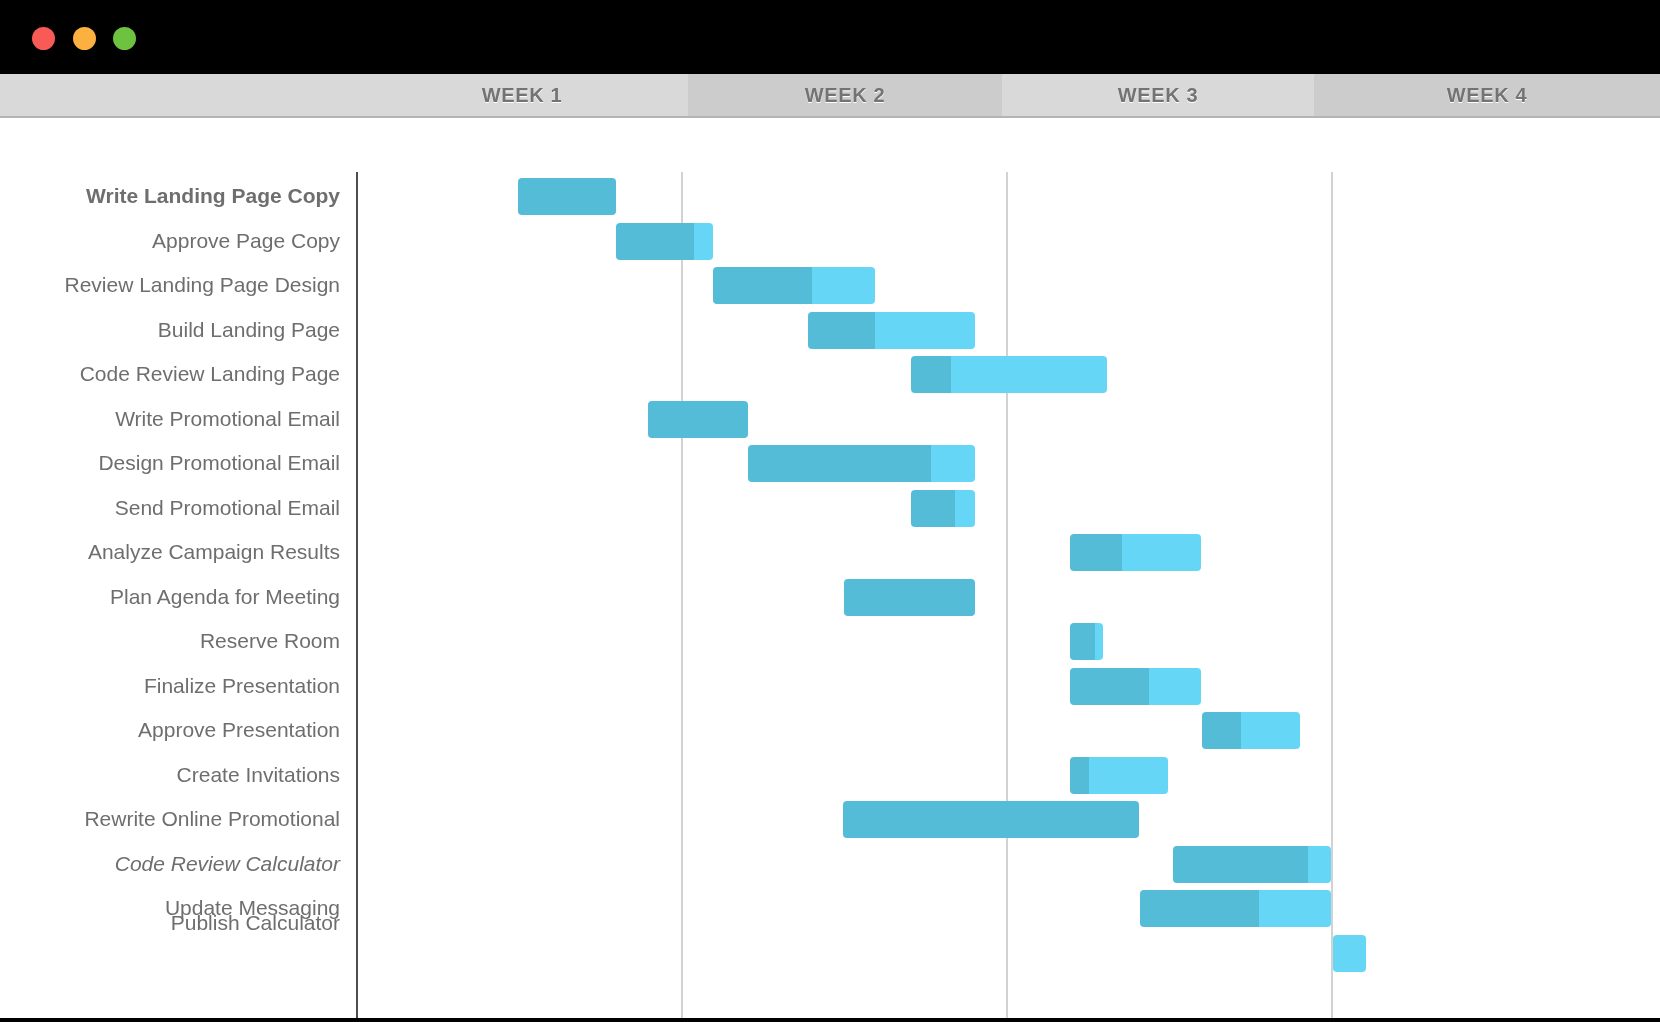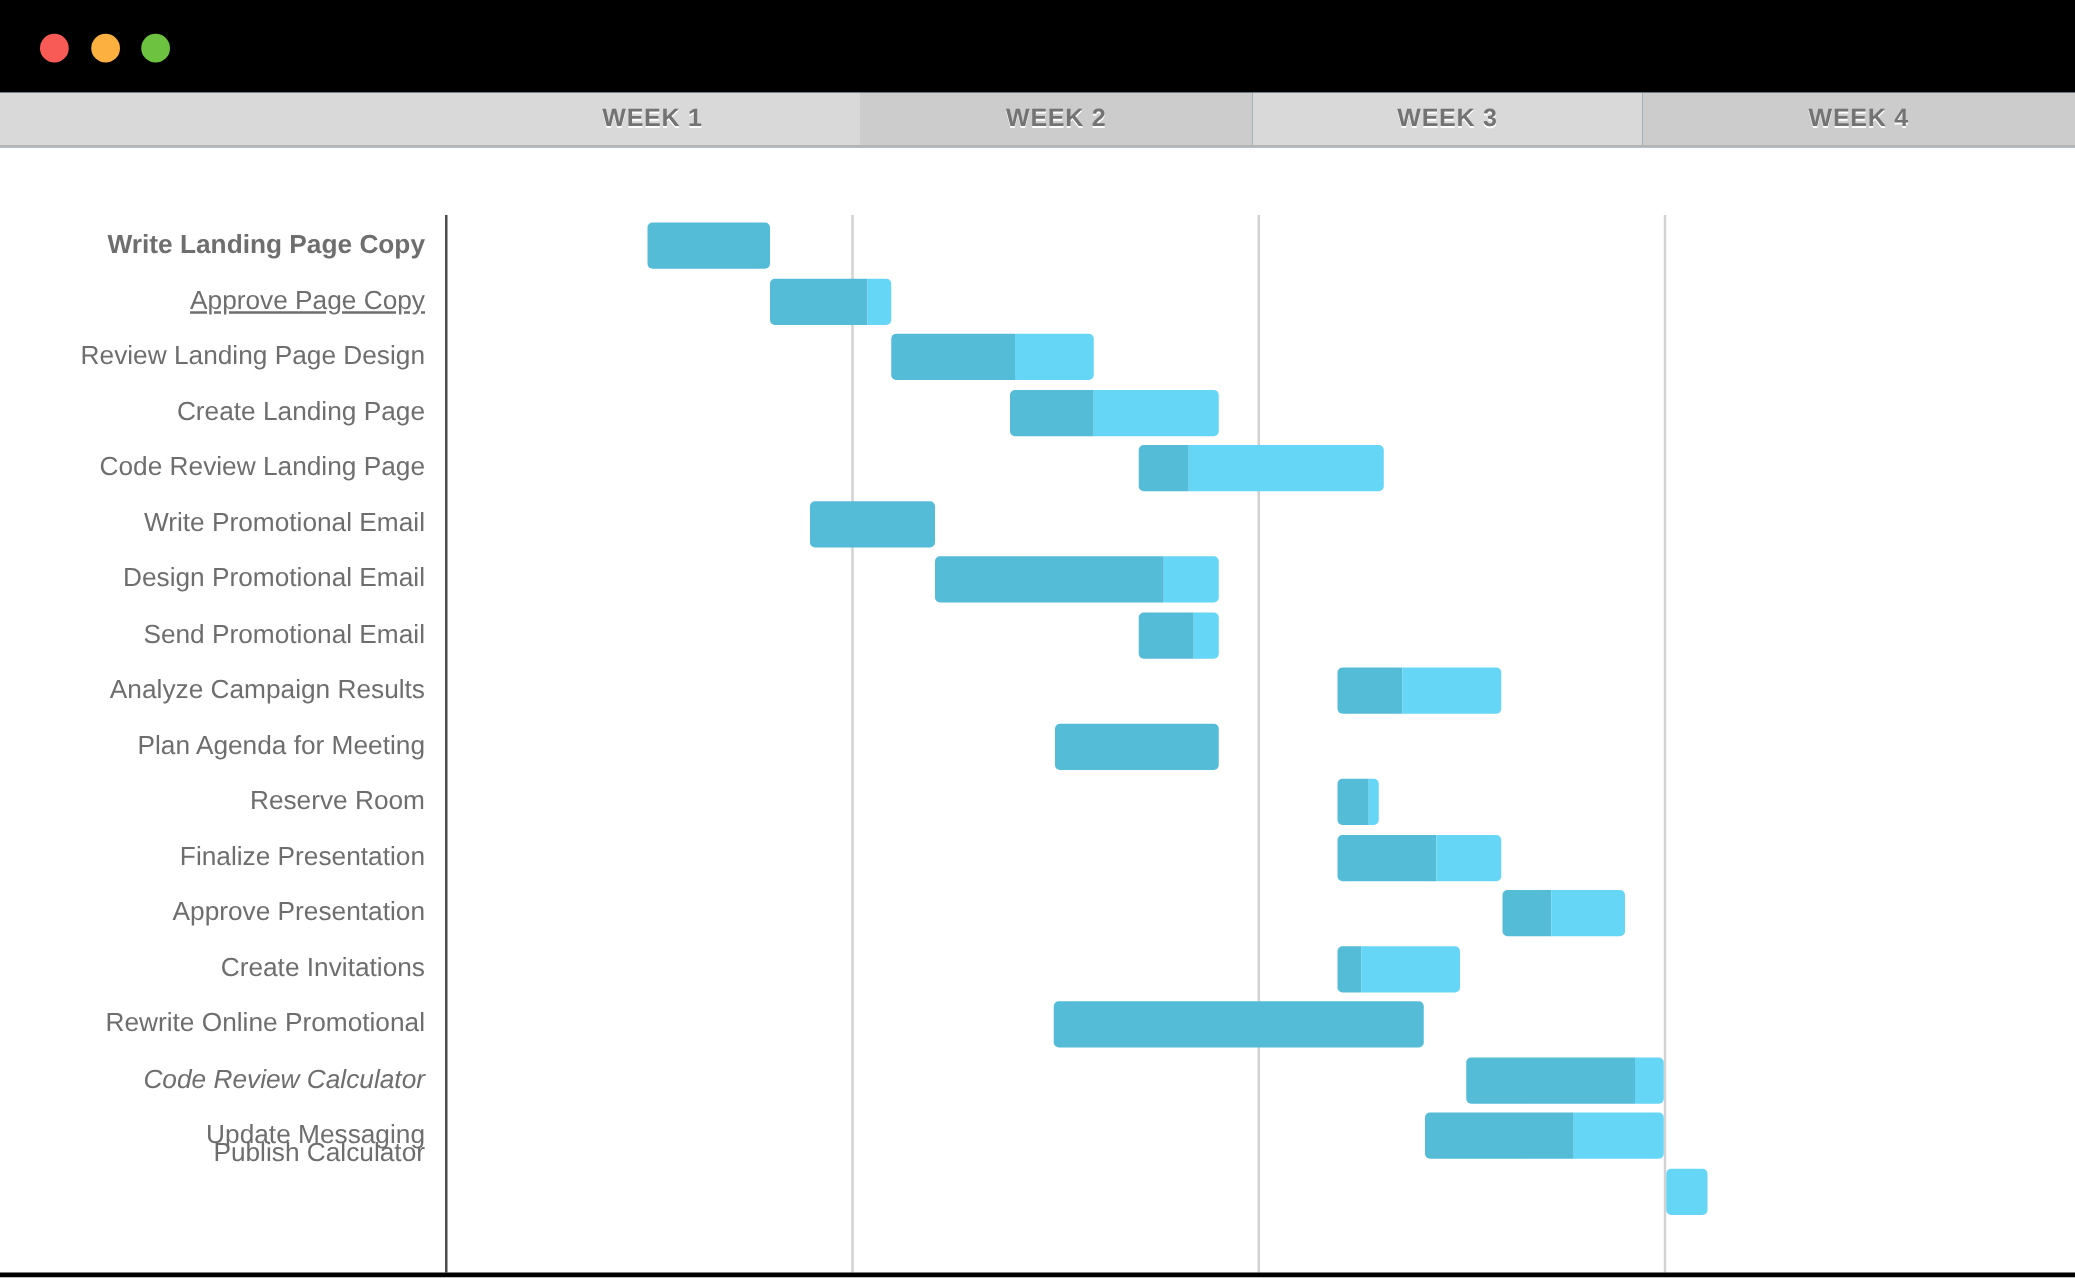--- a/index.html
+++ b/index.html
@@ -9,21 +9,21 @@
     height: 1022px;
     background: #ffffff;
     font-family: "Liberation Sans", sans-serif;
     overflow: hidden;
   }
 
   #app {
     position: relative;
     width: 1660px;
     height: 895px;
-    background: #0c4a6e;
+    background: #f97316;
   }
 
   
   #titlebar {
     position: absolute;
     left: 0; top: 0;
     width: 1660px; height: 74px;
     background: #000000;
   }
   .traffic-light {
@@ -130,23 +130,23 @@
 
   <div id="chart-body">
     <div id="axis-line"></div>
     <div id="gridlines">
         <div class="gridline" style="left: 681px;"></div>
         <div class="gridline" style="left: 1006px;"></div>
         <div class="gridline" style="left: 1331px;"></div>
       </div>
     <div id="task-labels">
         <div class="label-cell" style="top: 59px; font-weight: bold;">Write Landing Page Copy</div>
-        <div class="label-cell" style="top: 103.5px; text-decoration: underline;">Approve Page Copy</div>
+        <div class="label-cell" style="top: 103.5px;">Approve Page Copy</div>
         <div class="label-cell" style="top: 148px;">Review Landing Page Design</div>
-        <div class="label-cell" style="top: 192.5px;">Create Landing Page</div>
+        <div class="label-cell" style="top: 192.5px;">Build Landing Page</div>
         <div class="label-cell" style="top: 237px;">Code Review Landing Page</div>
         <div class="label-cell" style="top: 281.5px;">Write Promotional Email</div>
         <div class="label-cell" style="top: 326px;">Design Promotional Email</div>
         <div class="label-cell" style="top: 370.5px; margin-left: 27px;">Send Promotional Email</div>
         <div class="label-cell" style="top: 415px; text-align: right;">Analyze Campaign Results</div>
         <div class="label-cell" style="top: 459.5px;">Plan Agenda for Meeting</div>
         <div class="label-cell" style="top: 504px;">Reserve Room</div>
         <div class="label-cell" style="top: 548.5px;">Finalize Presentation</div>
         <div class="label-cell" style="top: 593px;">Approve Presentation</div>
         <div class="label-cell" style="top: 637.5px;">Create Invitations</div>

